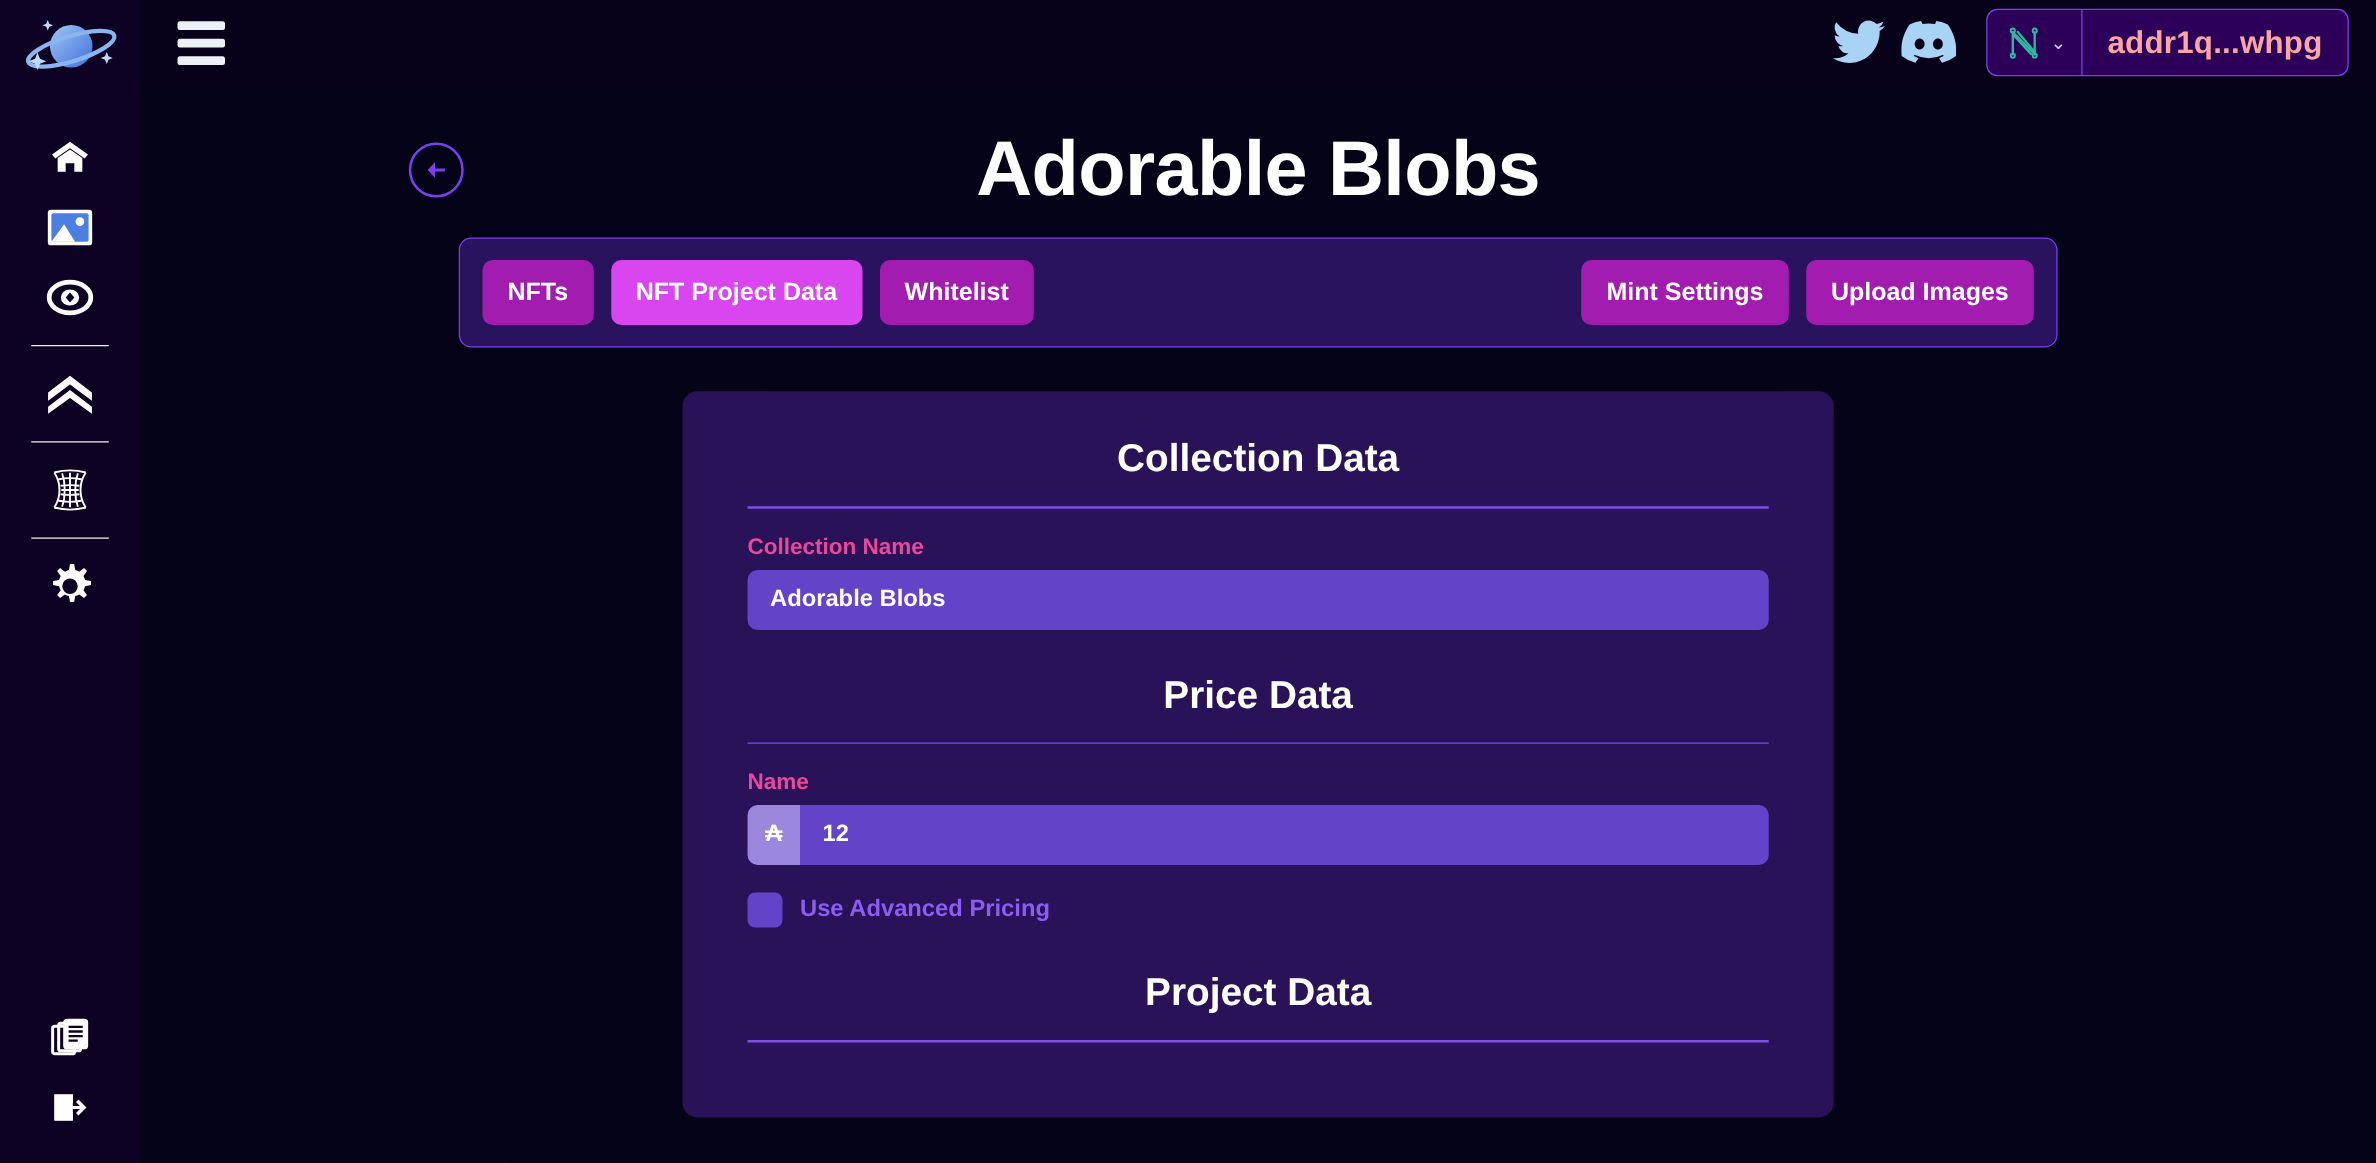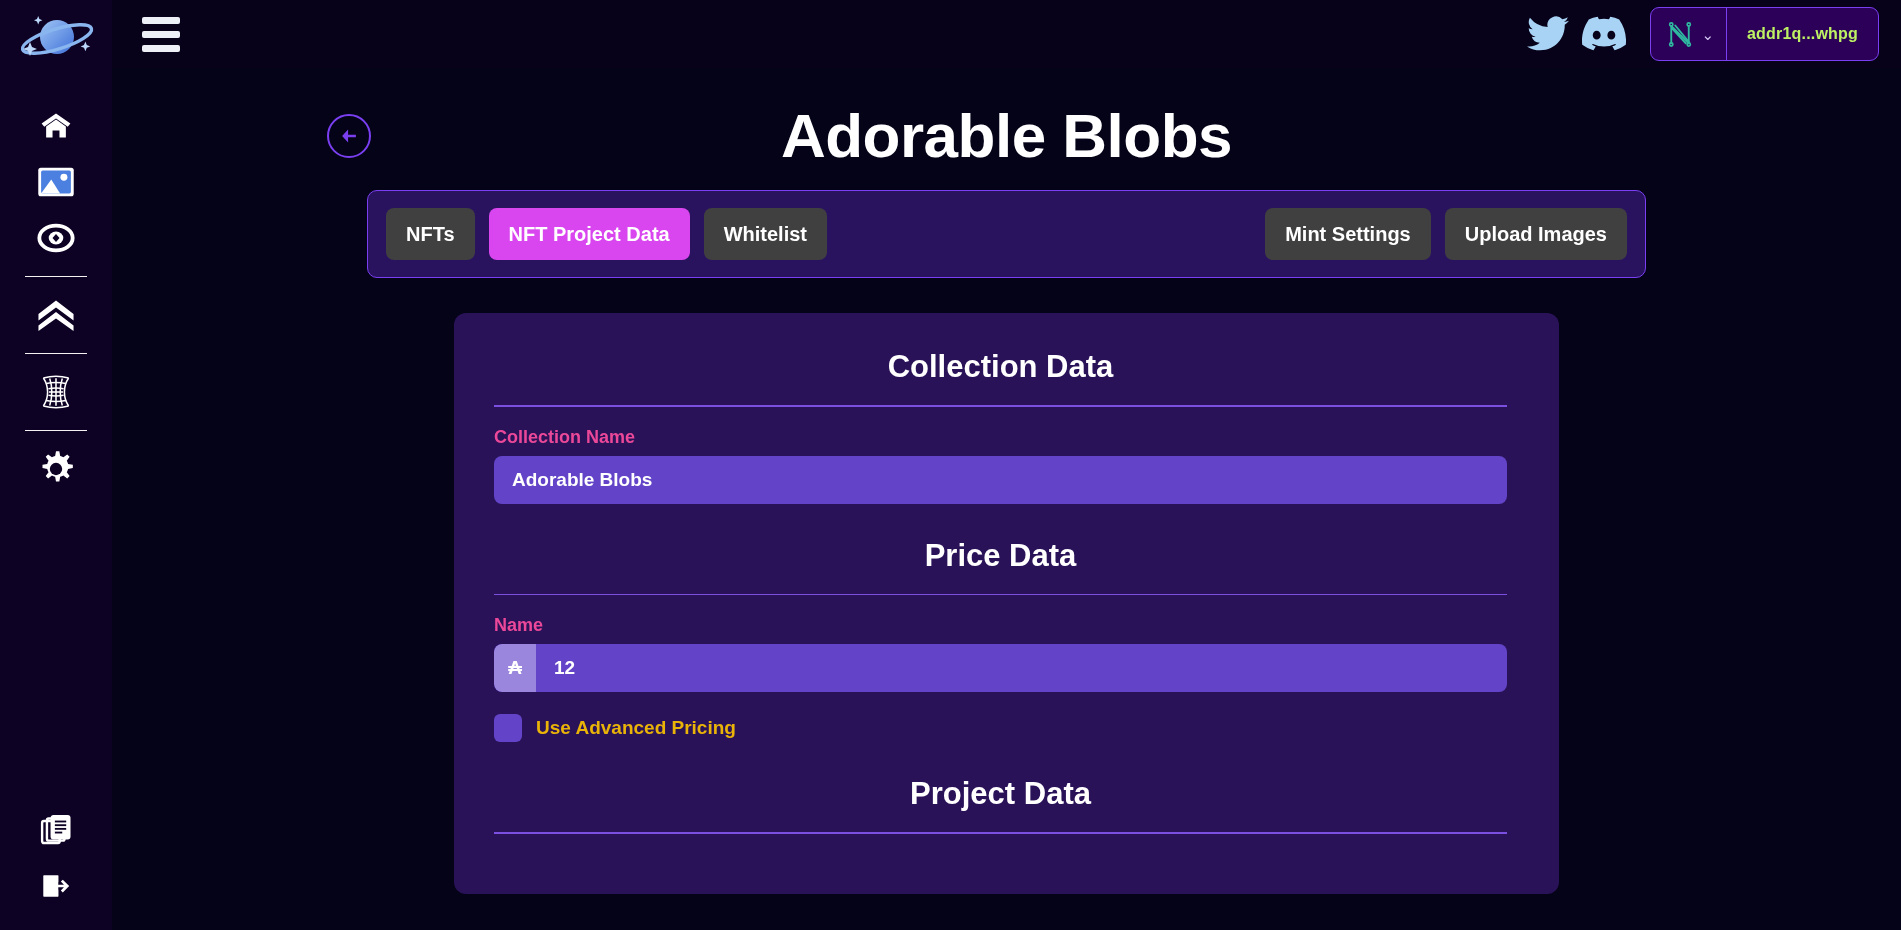--- a/index.html
+++ b/index.html
@@ -56,21 +56,21 @@
     background: #2c0059; margin-left: 18px; overflow:hidden;
   }
   .wallet-left {
     display:flex; align-items:center; gap: 6px;
     padding: 0 12px 0 14px; cursor:pointer;
     border-right: 1.5px solid #7b3ff2;
   }
   .wallet-chev { color:#d6c9f5; font-size: 15px; line-height:1; }
   .wallet-addr {
     display:flex; align-items:center; padding: 0 20px;
-    color:#bef264; font-size: 16px; font-weight: 700; letter-spacing: .2px;
+    color:#fca5a5; font-size: 25px; font-weight: 700; letter-spacing: .2px;
     cursor:pointer;
   }
 
   
   .content { position: relative; width:100%; height: 862px; }
 
   .title-row { position: relative; height: 92px; margin-top: 22px; }
   .back-btn {
     position:absolute; left: 215px; top: 24px;
     width: 44px; height: 44px; border-radius: 50%;
@@ -85,31 +85,31 @@
   }
 
   .tabbar {
     margin: 8px auto 0 auto; width: 1279px; height: 88px;
     background: #2a135e; border: 1.5px solid #7b3ff2; border-radius: 10px;
     display: flex; align-items: center; padding: 0 18px; gap: 14px;
   }
   .tab {
     height: 52px; padding: 0 20px; border-radius: 8px;
     display:flex; align-items:center; justify-content:center;
-    background: #404040; color: #ffffff;
+    background: #a21caf; color: #ffffff;
     font-size: 20px; font-weight: 700; cursor:pointer;
     white-space: nowrap;
   }
   .tab.active { background: #d946ef; }
   .tab-spacer { flex: 1 1 auto; }
 
   .card {
-    width: 1105px; margin: 35px auto 0 auto;
+    width: 921px; margin: 35px auto 0 auto;
     background: #2a1259; border-radius: 12px;
-    padding: 26px 52px 40px 40px;
+    padding: 26px 52px 40px 52px;
     min-height: 520px;
   }
   .section-title {
     text-align:center; color:#ffffff;
     font-size: 31px; font-weight: 700;
     margin-top: 10px;
   }
   .hr { height: 1.5px; background:#7b4fe0; margin: 20px 0 20px 0; }
   .field-label {
     color:#ec4899; font-size: 18px; font-weight: 700;
@@ -126,21 +126,21 @@
     border-radius: 8px 0 0 8px;
   }
   .input-value {
     padding: 0 18px; color:#ffffff; font-size: 19px; font-weight: 700;
   }
   .checkbox-row { display:flex; align-items:center; gap: 14px; margin-top: 22px; }
   .checkbox {
     width: 28px; height: 28px; border-radius: 6px;
     background:#6344c8; cursor:pointer; flex:0 0 28px;
   }
-  .checkbox-label { color:#eab308; font-size: 19px; font-weight: 700; }
+  .checkbox-label { color:#8b5cf6; font-size: 19px; font-weight: 700; }
   .mt-big { margin-top: 34px; }
 </style>
 </head>
 <body>
 
 <div id="app">
 
   <aside class="sidebar">
 
     <div class="logo-wrap">

